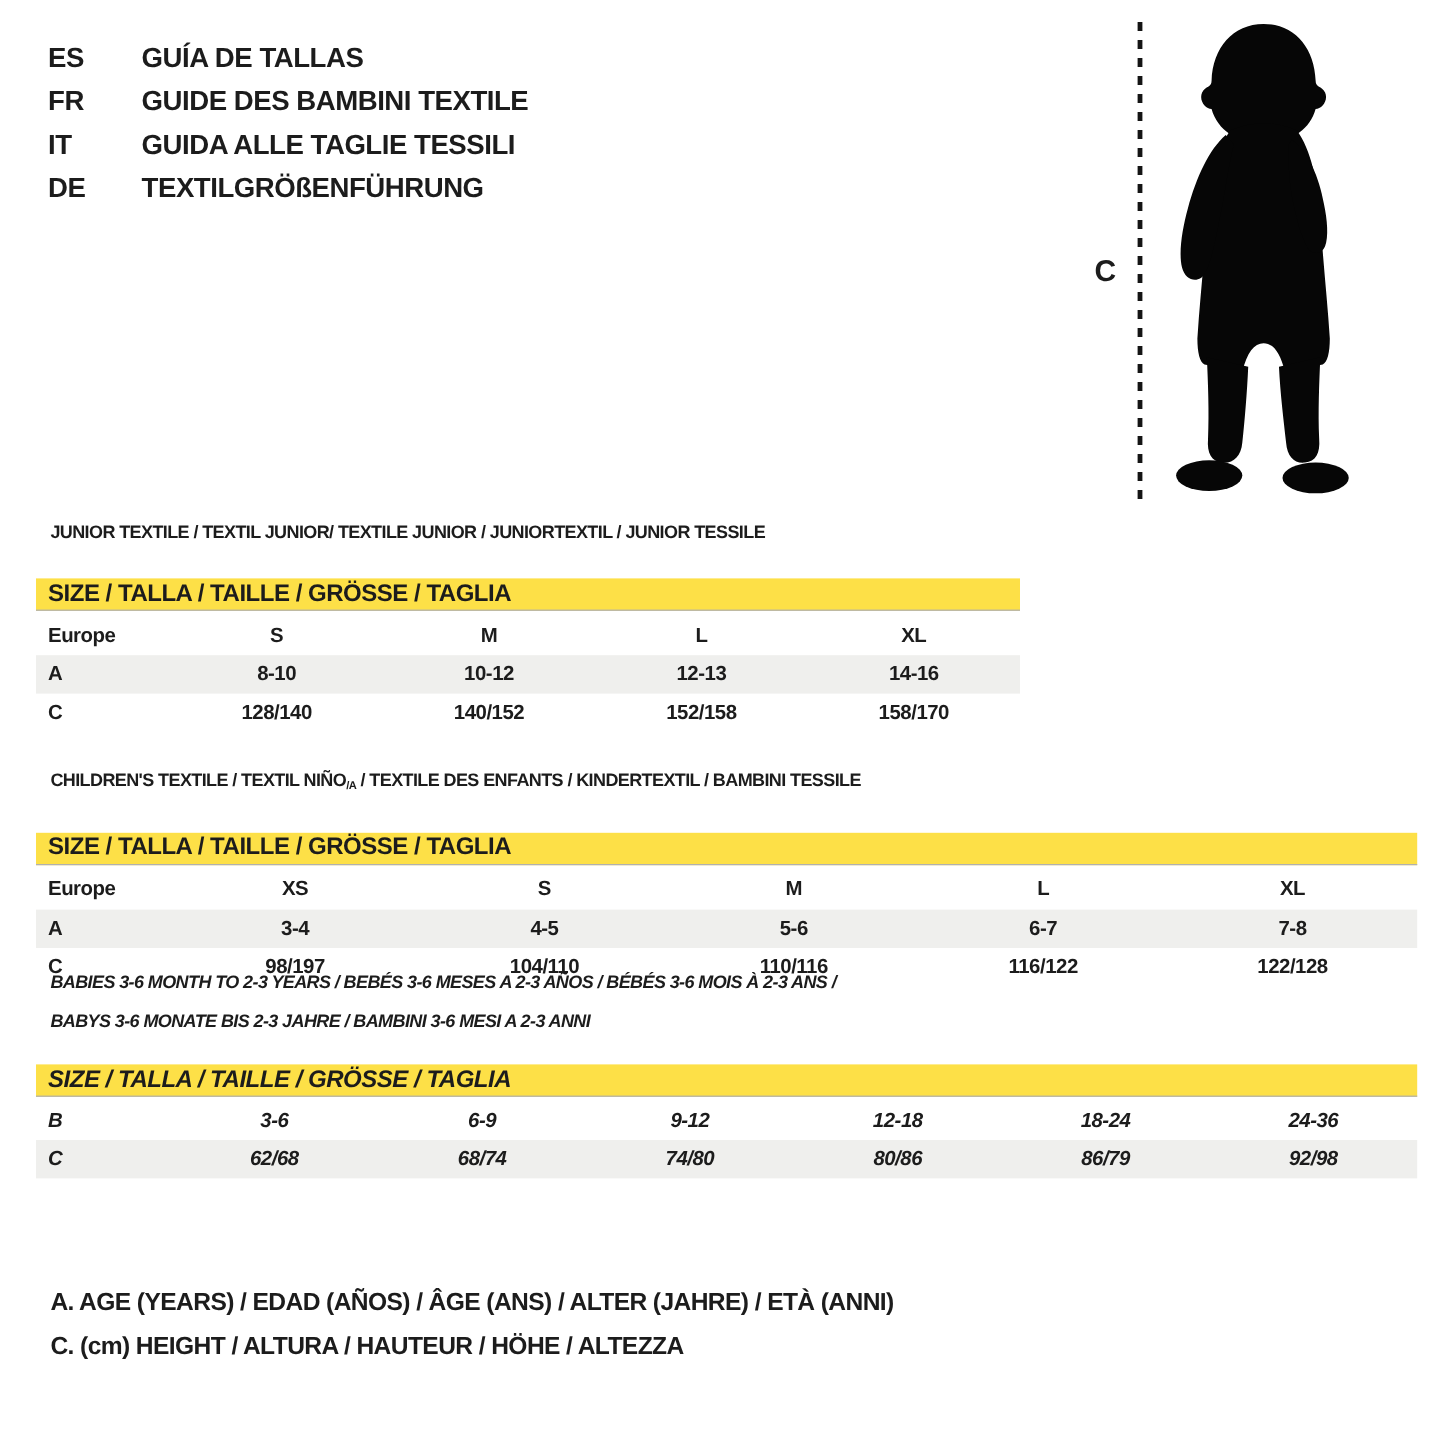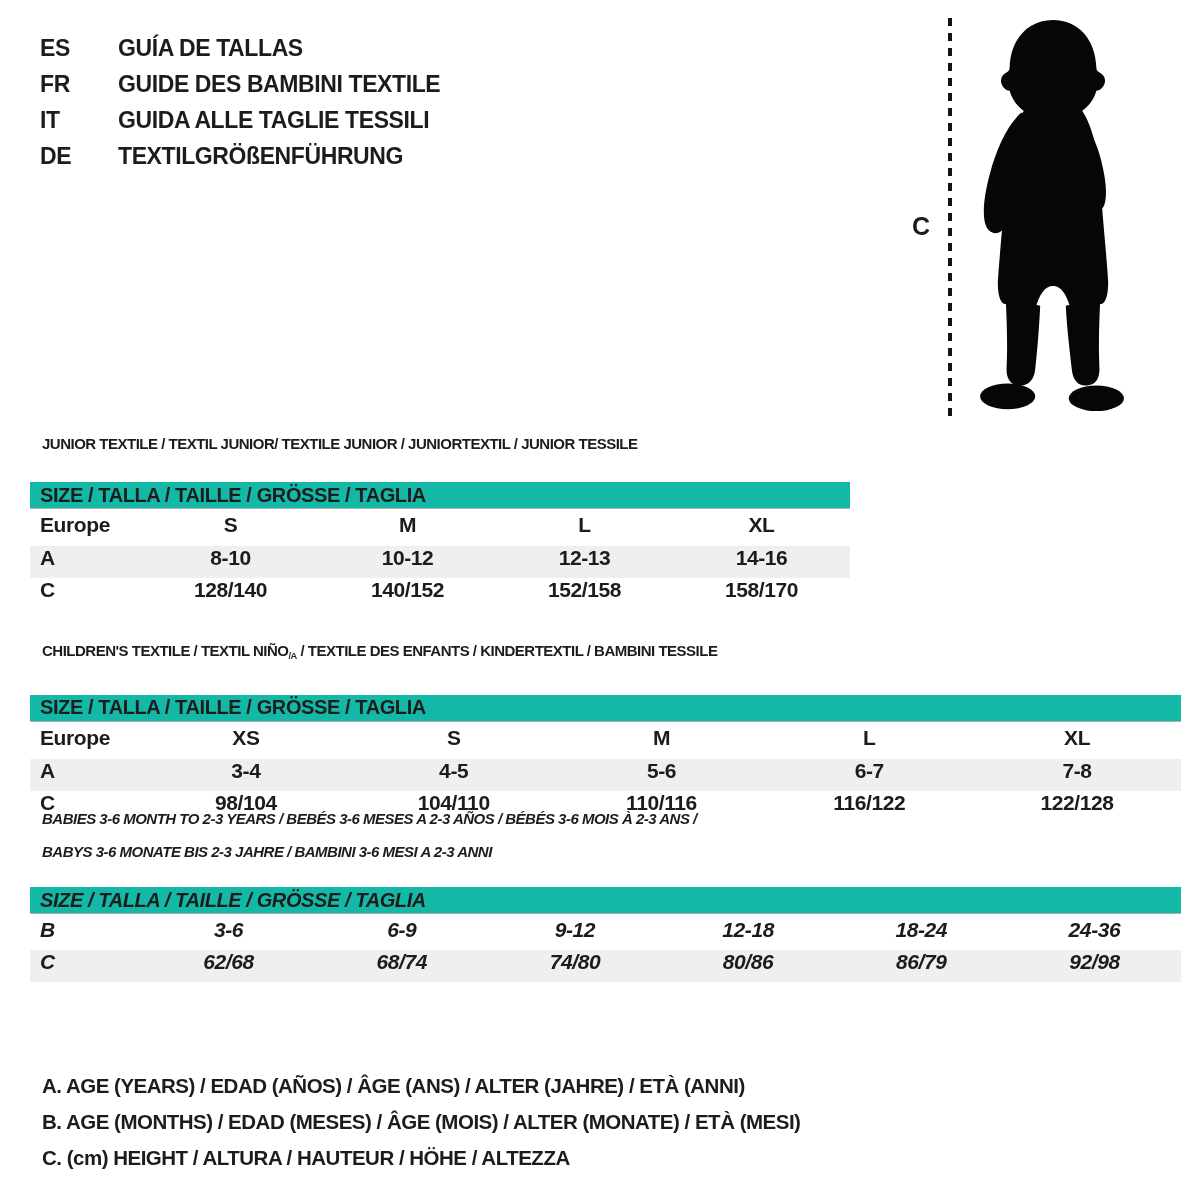--- a/index.html
+++ b/index.html
@@ -47,26 +47,26 @@
 
   .stable { margin-top: 27px; }
   #babies-section .stable { margin-top: 19px; }
   .w-junior { width: 820px; }
   .w-full { width: 1151px; }
 
   .size-bar {
     height: 27px; box-sizing: border-box;
     display: flex; align-items: center;
     padding-left: 10px;
-    background: #14b8a6;
+    background: #fde047;
     border-bottom: 1px solid #b0b0b0;
     font-size: 20px;
     margin-bottom: 4px;
   }
-  .trow { display: flex; font-size: 21px; }
+  .trow { display: flex; align-items: center; font-size: 17px; }
   .trow-h { height: 33px; }
   .trow-d { height: 32px; }
   .shaded { background: #efefed; }
   .rlabel { flex: 0 0 112px; width: 112px; padding-left: 10px; box-sizing: border-box; }
   .cell { flex: 1 1 0; text-align: center; }
 
   
   .legend { position: absolute; left: 42px; top: 1068px; }
   .legend-line {
     height: 36px; display: flex; align-items: center;
@@ -153,21 +153,21 @@
     <div class="trow trow-d shaded">
       <span class="rlabel">A</span>
       <span class="cell">3-4</span>
       <span class="cell">4-5</span>
       <span class="cell">5-6</span>
       <span class="cell">6-7</span>
       <span class="cell">7-8</span>
     </div>
     <div class="trow trow-d">
       <span class="rlabel">C</span>
-      <span class="cell">98/104</span>
+      <span class="cell">98/197</span>
       <span class="cell">104/110</span>
       <span class="cell">110/116</span>
       <span class="cell">116/122</span>
       <span class="cell">122/128</span>
     </div>
   </div>
 </div>
 
 <div class="section" id="babies-section">
   <h2 class="section-title babies-title-line">BABIES 3-6 MONTH TO 2-3 YEARS / BEBÉS 3-6 MESES A 2-3 AÑOS / BÉBÉS 3-6 MOIS À 2-3 ANS /</h2>
@@ -190,15 +190,14 @@
       <span class="cell">74/80</span>
       <span class="cell">80/86</span>
       <span class="cell">86/79</span>
       <span class="cell">92/98</span>
     </div>
   </div>
 </div>
 
 <div class="legend">
   <div class="legend-line">A. AGE (YEARS) / EDAD (AÑOS) / ÂGE (ANS) / ALTER (JAHRE) / ETÀ (ANNI)</div>
-  <div class="legend-line">B. AGE (MONTHS) / EDAD (MESES) / ÂGE (MOIS) / ALTER (MONATE) / ETÀ (MESI)</div>
   <div class="legend-line">C. (cm) HEIGHT / ALTURA / HAUTEUR / HÖHE / ALTEZZA</div>
 </div>
 
 </body></html>

